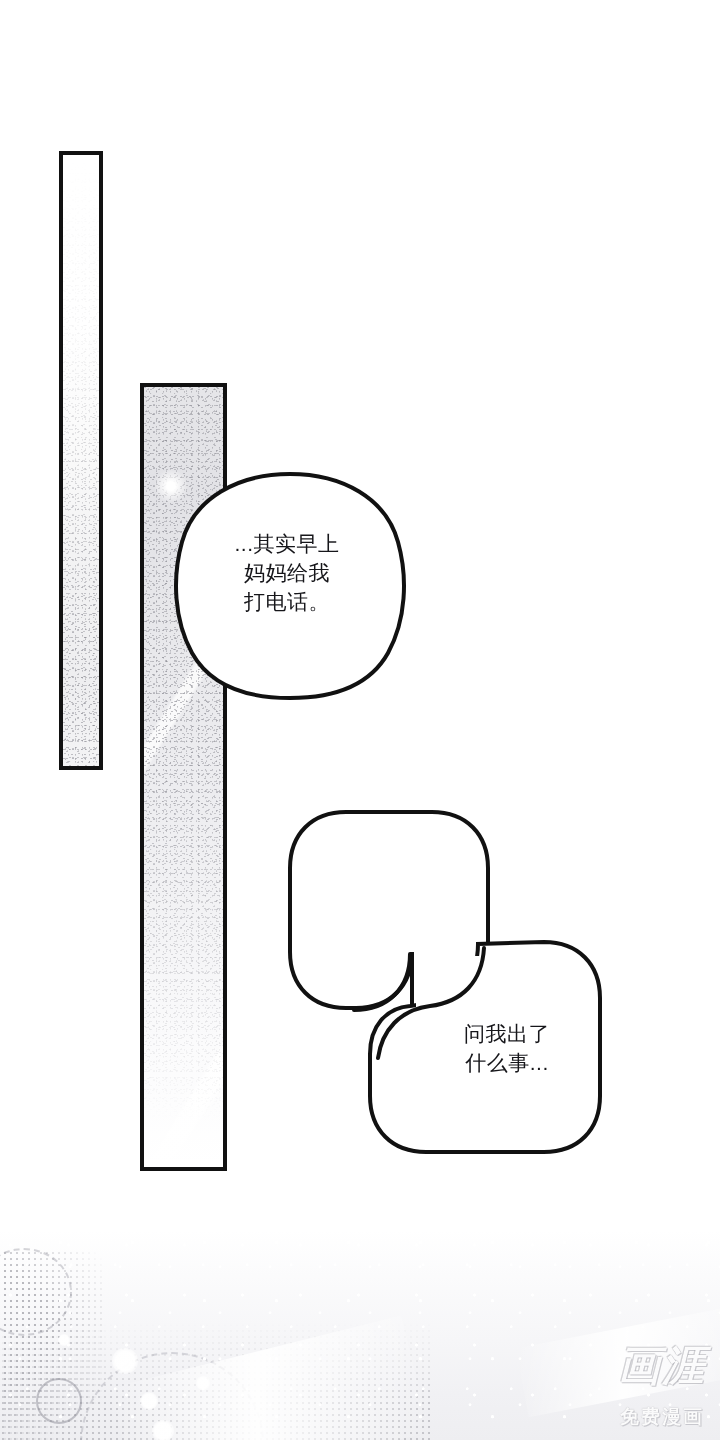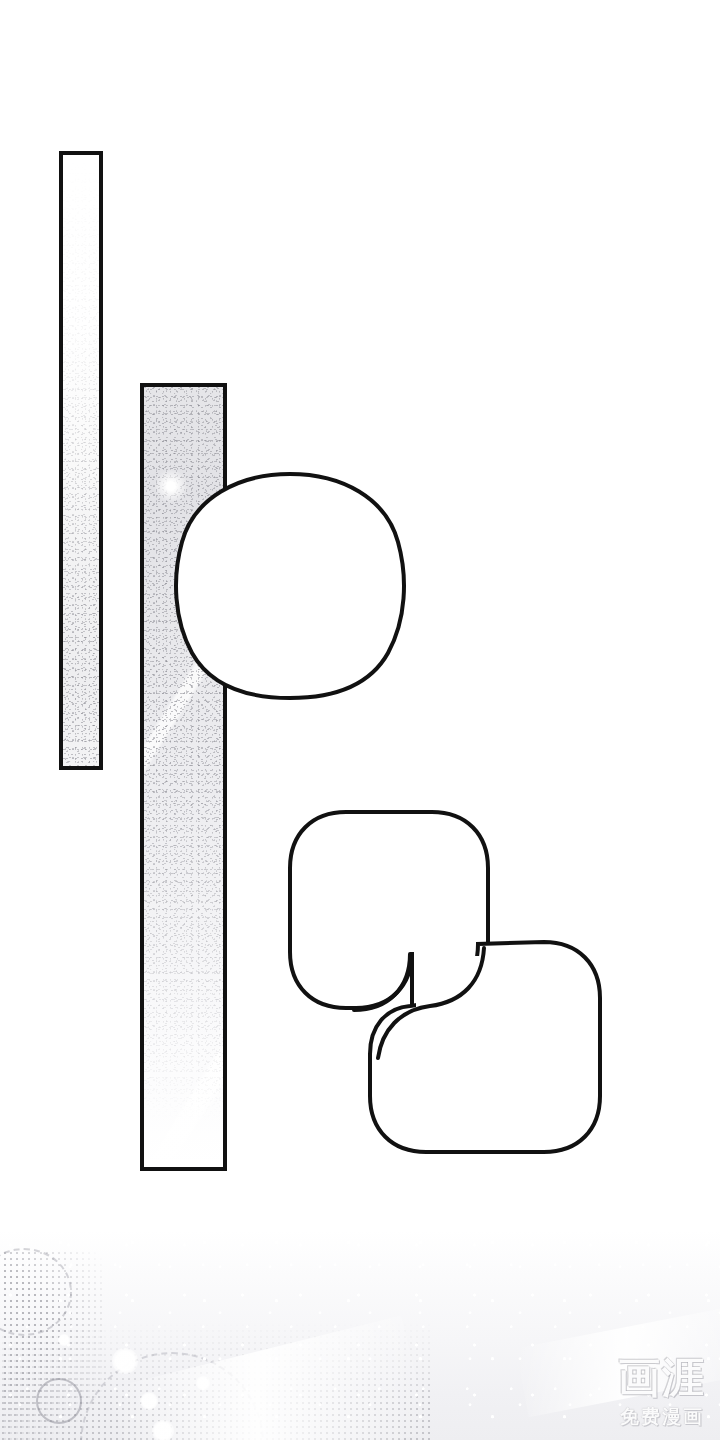--- a/index.html
+++ b/index.html
@@ -177,23 +177,24 @@
   #watermark-logo {
     font-size: 42px;
     font-weight: 700;
     letter-spacing: 2px;
     line-height: 1;
     color: rgba(255,255,255,.96);
     text-shadow:
       0 0 1px rgba(150,150,158,.85),
       1px 1px 0 rgba(170,170,178,.55),
       -1px -1px 0 rgba(170,170,178,.45);
+    font-style: italic;
   }
   #watermark-sub {
-    margin-top: 8px;
+    margin-top: 20px;
     font-size: 19px;
     font-weight: 700;
     letter-spacing: 2px;
     line-height: 1;
     color: rgba(255,255,255,.95);
     text-shadow:
       0 0 1px rgba(150,150,158,.8),
       1px 1px 0 rgba(172,172,180,.5);
   }
 </style>
@@ -222,20 +223,23 @@
     <svg width="236" height="232" viewBox="0 0 236 232" aria-hidden="true">
       <path d="M118 4
                C 170 4, 214 28, 226 72
                C 236 108, 234 150, 216 183
                C 198 215, 162 228, 118 228
                C 74 228, 38 215, 20 183
                C 2 150, 0 108, 10 72
                C 22 28, 66 4, 118 4 Z" fill="#ffffff" stroke="#111111" stroke-width="4"></path>
     </svg>
   </div>
+  <div class="bubble-text" id="bubble-1-text">...其实早上
+妈妈给我
+打电话。</div>
 
   <div class="bubble-wrap" id="bubble-2">
     <svg width="330" height="356" viewBox="0 0 330 356" aria-hidden="true">
 
       <path d="M64 6 L150 6
                C 184 6, 206 28, 206 62
                L206 140
                C 206 172, 186 194, 154 198
                C 142 200, 134 206, 130 216
                L130 146
@@ -257,20 +261,22 @@
                C 318 158, 296 136, 262 136
                L196 138 Z" fill="#ffffff" stroke="#111111" stroke-width="4"></path>
 
       <path d="M134 150 L202 150 L202 206 L134 206 Z" fill="#ffffff"></path>
 
       <path d="M202 142 C 200 176, 180 196, 148 200
                C 118 204, 100 224, 96 252" fill="none" stroke="#111111" stroke-width="4" stroke-linecap="round"></path>
       <path d="M128 148 C 128 182, 106 204, 72 204" fill="none" stroke="#111111" stroke-width="4" stroke-linecap="round"></path>
     </svg>
   </div>
+  <div class="bubble-text" id="bubble-2b-text">问我出了
+什么事...</div>
 
   <div id="bottom-deco">
     <div class="base"></div>
     <div class="halftone" id="halftone-a"></div>
     <div class="halftone" id="halftone-b"></div>
     <div class="ring" id="ring-dashed-a"></div>
     <div class="ring" id="ring-dashed-b"></div>
     <div class="ring" id="ring-small"></div>
     <div class="sheen" id="sheen-1"></div>
     <div class="sheen" id="sheen-2"></div>

